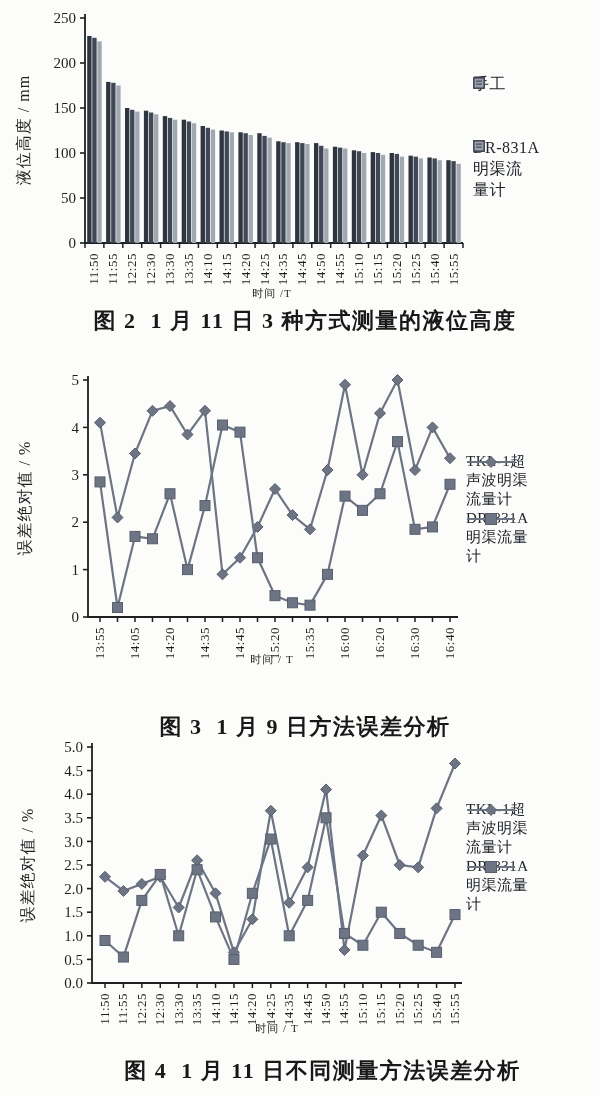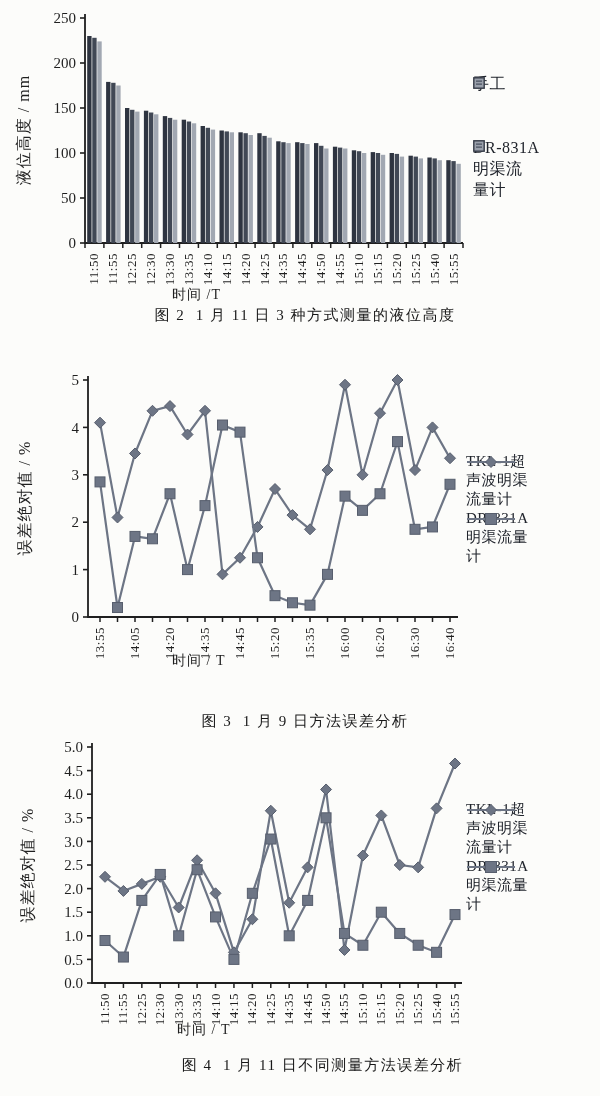--- a/index.html
+++ b/index.html
@@ -1,23 +1,23 @@
 <!DOCTYPE html>
 <html><head>
 <meta charset="utf-8">
 <style>
   html,body{margin:0;padding:0;background:#e8e8e8;}
   .page{position:relative;width:600px;height:1096px;background:#fcfcfa;overflow:hidden;
         font-family:"Liberation Serif",serif;color:#1f1f1f;}
   svg{position:absolute;left:0;display:block;}
   .xt{font:13px "Liberation Serif",serif;fill:#1f1f1f;letter-spacing:0.5px;}
   .yt{font:15px "Liberation Serif",serif;fill:#1f1f1f;}
-  .caption{position:absolute;text-align:center;font-weight:400;font-size:15px;
+  .caption{position:absolute;text-align:center;font-weight:700;font-size:22px;
            letter-spacing:1.5px;white-space:pre;color:#181818;}
-  .axis-x{position:absolute;text-align:left;font-size:14px;letter-spacing:1px;white-space:pre;}
+  .axis-x{position:absolute;text-align:center;font-size:11px;letter-spacing:1px;white-space:pre;}
   .axis-y{position:absolute;width:170px;height:20px;text-align:center;font-size:16px;
           letter-spacing:1px;transform:rotate(-90deg);white-space:pre;}
   .legend{position:absolute;}
   .lentry{display:flex;align-items:flex-start;}
   .ltext{white-space:pre;font-size:15px;line-height:19px;letter-spacing:0.5px;color:#20242c;}
   .ltext.big{font-size:16px;}
   .lmark{flex:0 0 auto;margin-top:3px;margin-right:3px;}
 </style>
 </head>
 <body>

